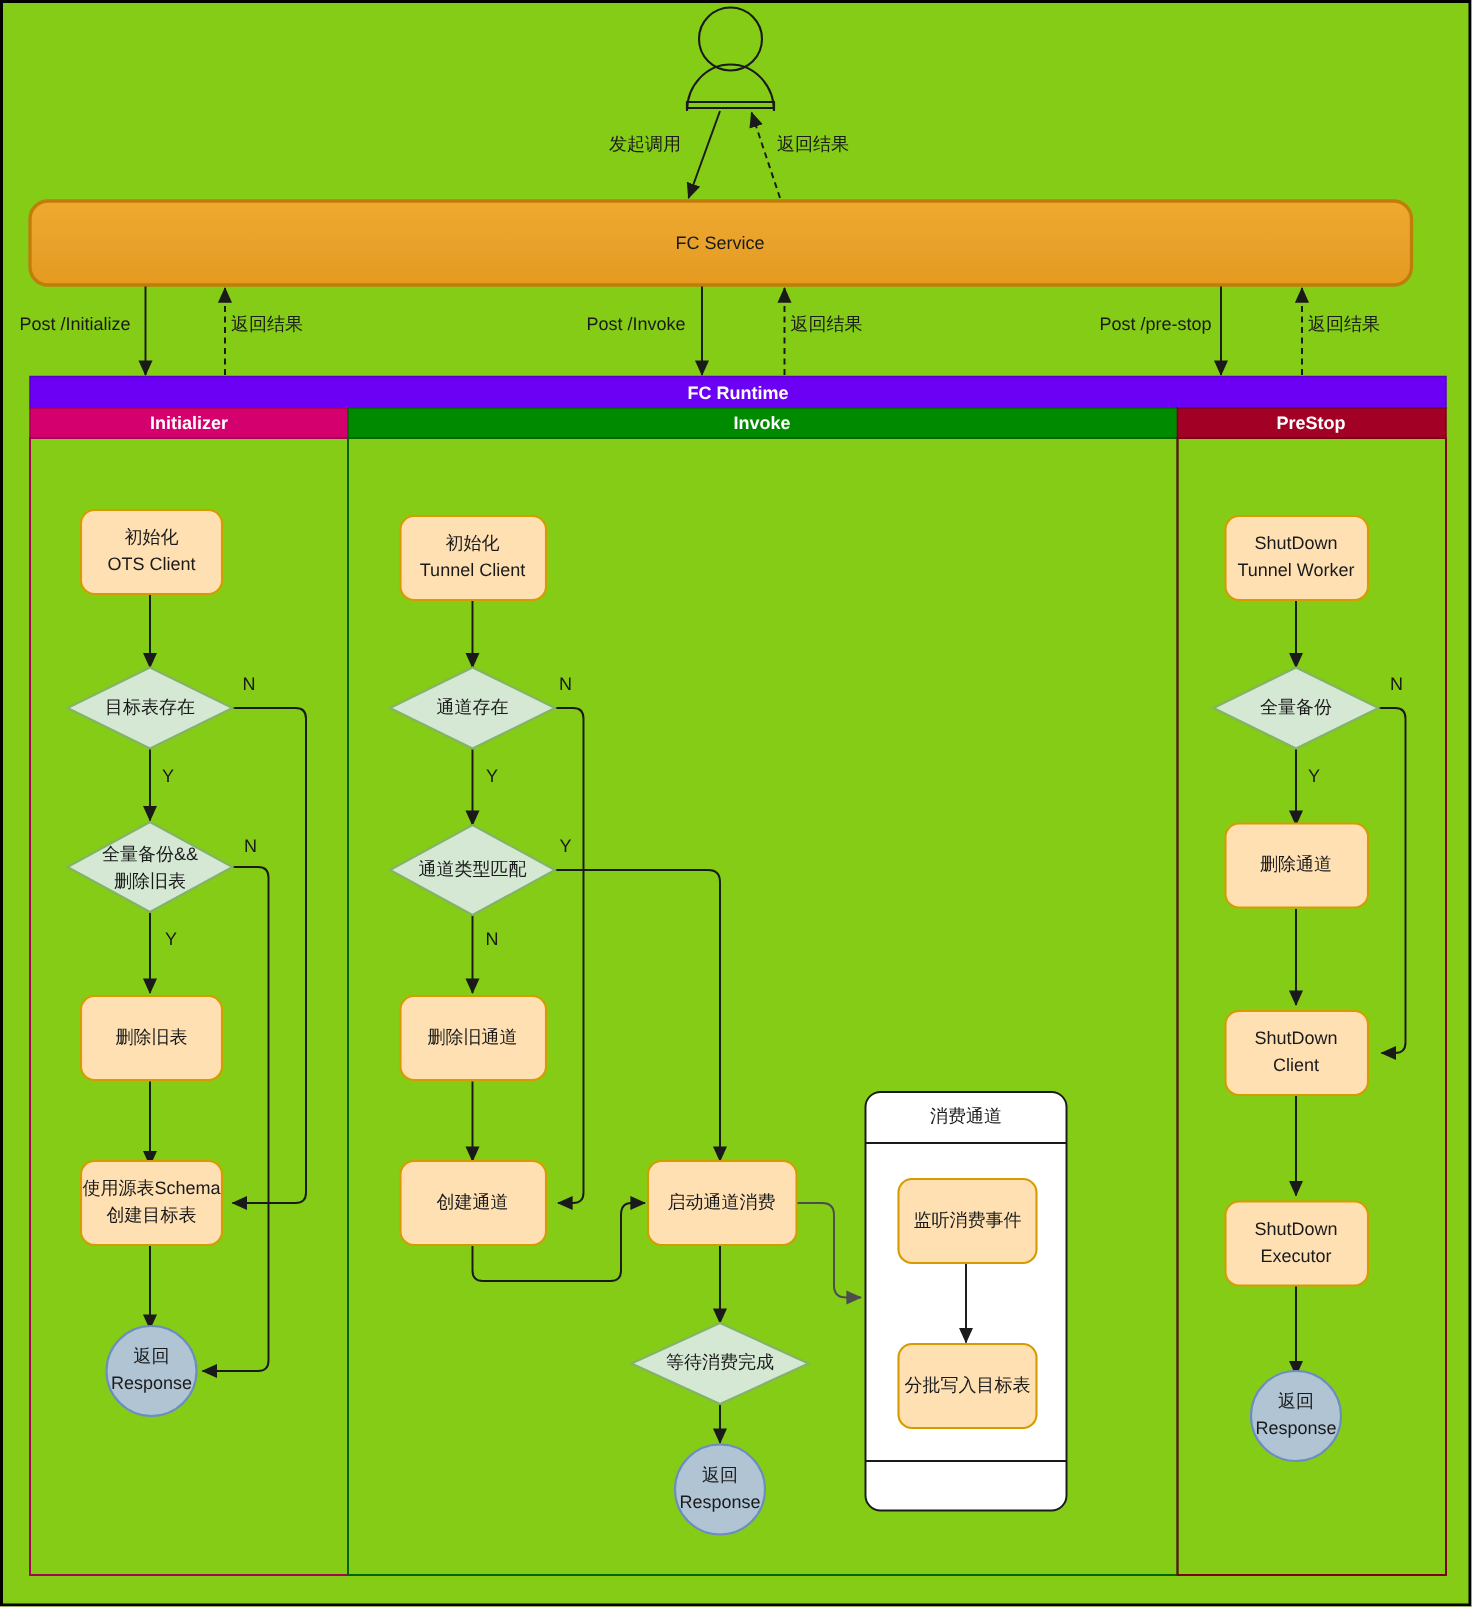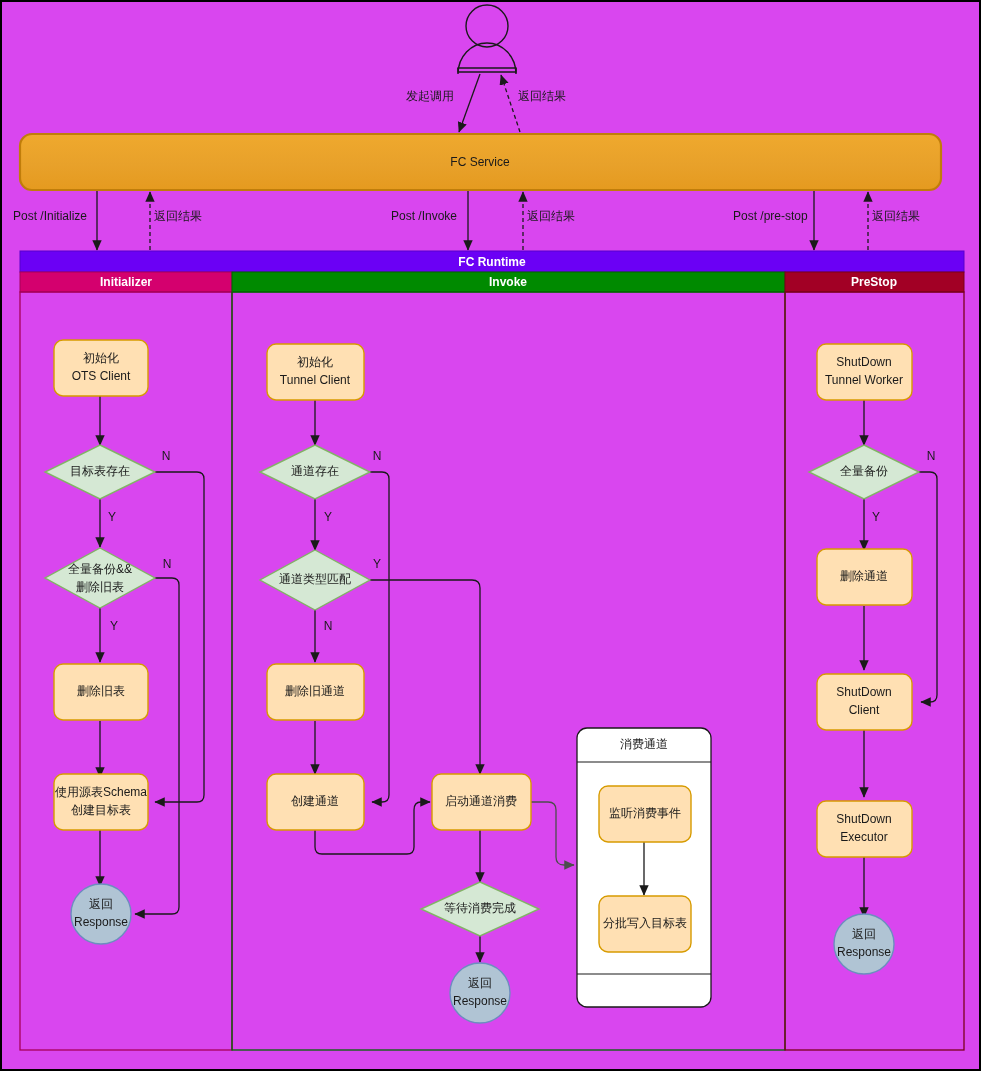--- a/index.html
+++ b/index.html
@@ -1,17 +1,17 @@
 <!DOCTYPE html>
 <html><head>
 <meta charset="utf-8">
 <style>
   html,body{margin:0;padding:0;background:#ffffff;}
   body{font-family:"Liberation Sans","DejaVu Sans",sans-serif;}
-  #canvas{position:relative;width:981px;height:1071px;background:#d946ef;
+  #canvas{position:relative;width:981px;height:1071px;background:#84cc16;
           border:2px solid #000000;box-sizing:border-box;overflow:hidden;}
   svg{display:block;}
   .nodeText{font-family:"Liberation Sans","DejaVu Sans",sans-serif;font-size:12px;fill:#1a1a1a;
             text-anchor:middle;dominant-baseline:middle;}
   .edgeLabel{font-family:"Liberation Sans","DejaVu Sans",sans-serif;font-size:12px;fill:#1a1a1a;}
   .yn{font-family:"Liberation Sans","DejaVu Sans",sans-serif;font-size:12px;fill:#1a1a1a;text-anchor:middle;}
   .laneTitle{font-family:"Liberation Sans","DejaVu Sans",sans-serif;font-size:12px;font-weight:bold;
              fill:#ffffff;text-anchor:middle;dominant-baseline:middle;}
   .svcText{font-family:"Liberation Sans","DejaVu Sans",sans-serif;font-size:12px;fill:#1a1a1a;
            text-anchor:middle;dominant-baseline:middle;}

